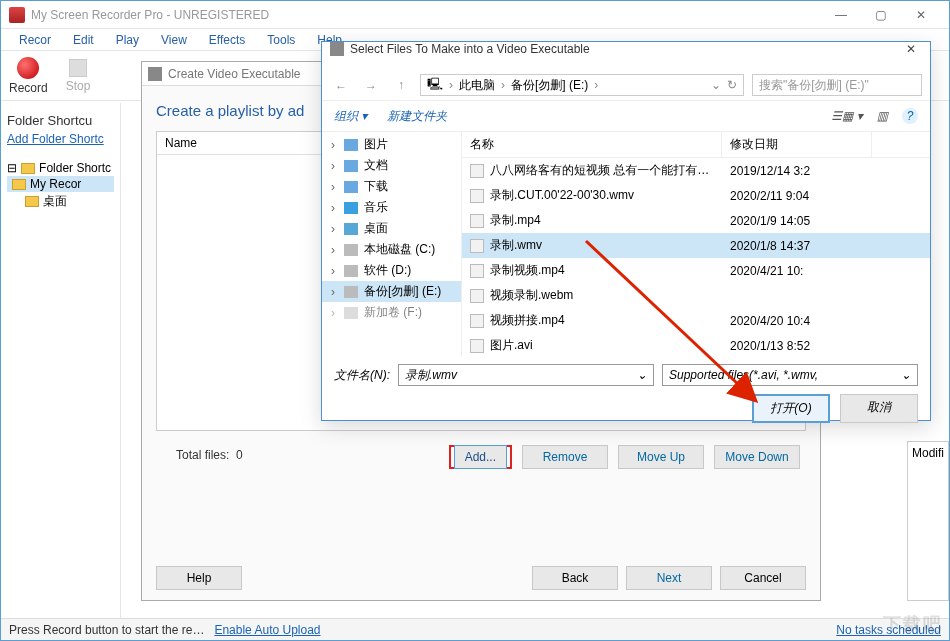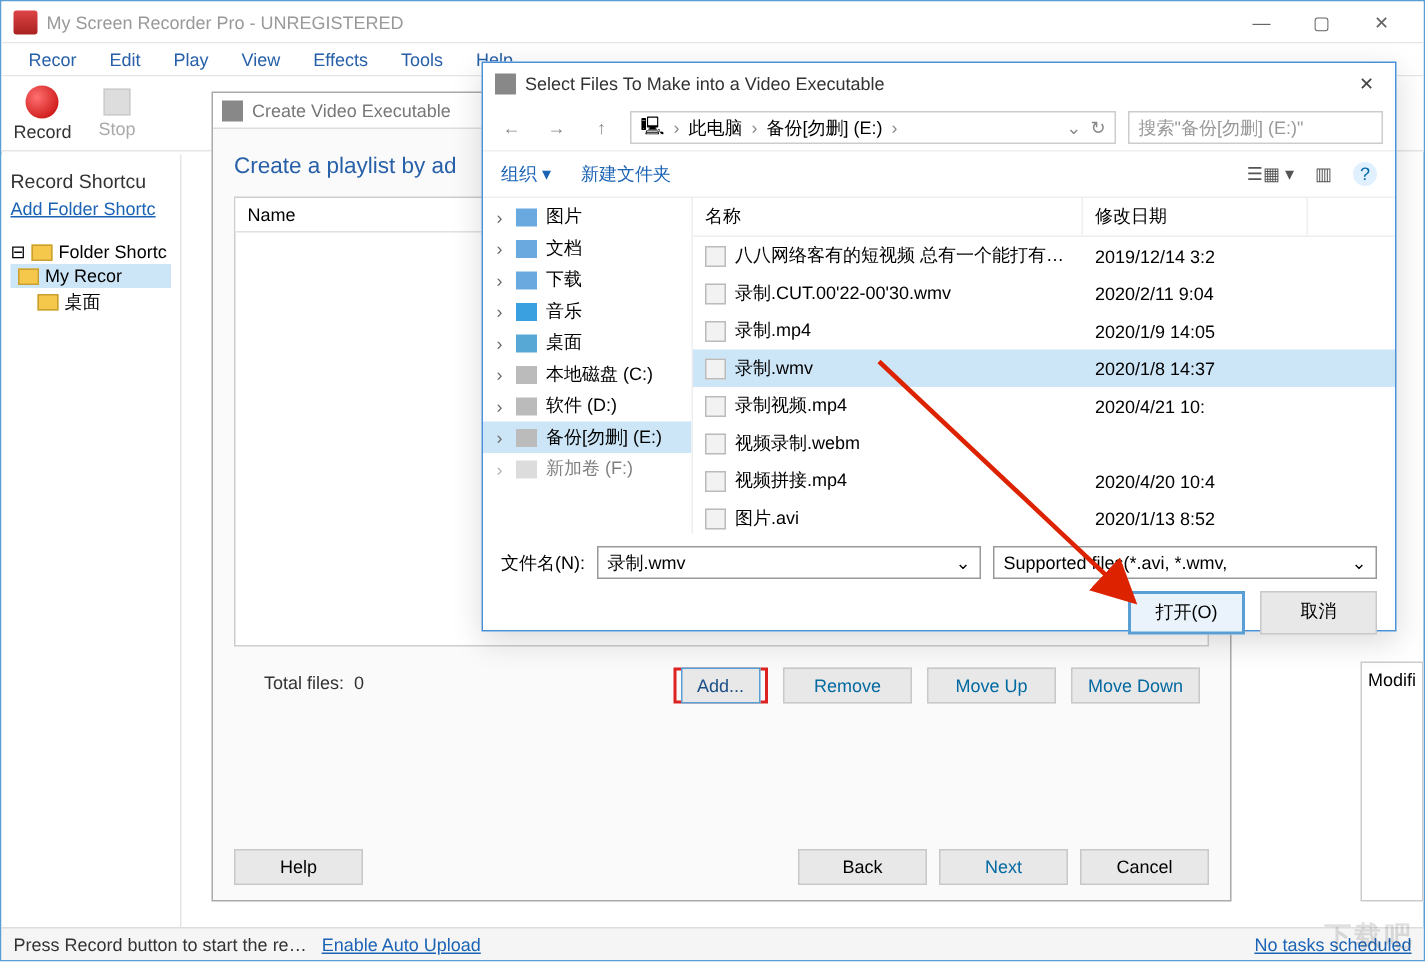--- a/index.html
+++ b/index.html
@@ -36,47 +36,47 @@
   .pd-list-area { height: 270px; }
   .pd-totals { margin: 10px 0 0 20px; color: #333; display: flex; gap: 20px; align-items: center; }
   .btn { min-width: 86px; padding: 4px 10px; background: #e8e8e8; border: 1px solid #c8c8c8; text-align: center; }
   .btn.disabled { color: #0369a1; }
   .add-highlight { display: inline-block; border: 2px solid #d22; padding: 3px; }
   .pd-btnrow { display: flex; gap: 10px; justify-content: flex-end; margin-top: 4px; padding-right: 6px; }
   .pd-footer { position: absolute; bottom: 10px; left: 14px; right: 14px; display: flex; justify-content: space-between; }
   .pd-footer .right { display: flex; gap: 8px; }
 
   .file-dialog { position: absolute; top: 40px; left: 320px; width: 610px; height: 380px; background: #fff; border: 1px solid #4a90d9; box-shadow: 0 6px 20px rgba(0,0,0,.15); }
-  .fd-title { height: 28px; display: flex; align-items: center; padding: 0 8px; }
+  .fd-title { height: 28px; display: flex; padding: 0 8px; }
   .fd-title .pd-icon { width: 14px; height: 14px; background: #888; margin-right: 6px; }
   .fd-title .t { color: #333; flex: 1; white-space: nowrap; overflow: hidden; text-overflow: ellipsis; }
   .fd-title .close { color: #444; padding: 0 6px; }
   .fd-addr { height: 30px; display: flex; align-items: center; padding: 0 8px; gap: 8px; }
   .nav-arrow { width: 22px; height: 22px; display: flex; align-items: center; justify-content: center; color: #888; }
   .crumb-box { flex: 1; height: 22px; border: 1px solid #ccc; display: flex; align-items: center; padding: 0 6px; gap: 6px; background: #fff; }
   .crumb-box .sep { color: #888; }
   .search-box { width: 170px; height: 22px; border: 1px solid #ccc; display: flex; align-items: center; padding: 0 6px; color: #999; background: #fff; }
-  .fd-toolbar { height: 32px; display: flex; align-items: center; padding: 0 12px; gap: 20px; border-top: 1px solid #eee; border-bottom: 1px solid #eee; }
+  .fd-toolbar { height: 32px; display: flex; align-items: center; padding: 0 12px; gap: 20px; border-top: 1px solid #eee; border-bottom: 1px solid #eee; font-style: italic; }
   .fd-toolbar .item { color: #1b63b5; }
   .fd-toolbar .right { margin-left: auto; display: flex; align-items: center; gap: 14px; color: #555; }
   .view-ico { display: inline-flex; align-items: center; gap: 2px; }
   .fd-main { display: flex; height: 224px; }
   .fd-tree { width: 140px; border-right: 1px solid #eee; overflow: hidden; padding: 2px 0; }
   .fd-tree .row { display: flex; align-items: center; gap: 6px; padding: 2px 8px 2px 20px; white-space: nowrap; }
   .fd-tree .row.sel { background: #cde6f7; }
   .little-ico { width: 14px; height: 12px; background: #6aa9e0; }
   .tri { color: #666; width: 10px; display: inline-block; margin-left: -14px; text-align: center; }
   .fd-files { flex: 1; overflow: hidden; }
   .fd-head { display: flex; border-bottom: 1px solid #eee; }
   .fd-head .c { padding: 4px 8px; border-right: 1px solid #eee; }
   .fd-rows .r { display: flex; align-items: center; padding: 2px 0; }
   .fd-rows .r.sel { background: #cde6f7; }
   .fd-rows .c { padding: 2px 8px; white-space: nowrap; overflow: hidden; text-overflow: ellipsis; }
   .file-ico { width: 14px; height: 14px; background: #f2f2f2; border: 1px solid #bbb; display: inline-block; margin-right: 6px; vertical-align: middle; }
-  .fd-bottom { padding: 8px 12px 0 12px; }
+  .fd-bottom { padding: 8px 12px 0 12px; font-style: italic; }
   .fd-fn { display: flex; align-items: center; gap: 8px; }
   .fd-fn label { white-space: nowrap; }
   .fd-fn .combo { flex: 1; height: 22px; border: 1px solid #999; display: flex; align-items: center; justify-content: space-between; padding: 0 6px; background: #fff; }
   .fd-fn .type { width: 180px; }
   .fd-btns { margin-top: 8px; display: flex; gap: 10px; justify-content: flex-end; }
   .fd-btns .btn { min-width: 78px; }
   .fd-btns .primary { border: 2px solid #5a9fd4; background: #eaf3fb; }
 
   .arrow-svg { position: absolute; top: 230px; left: 555px; pointer-events: none; }
 
@@ -114,21 +114,21 @@
       <div class="rec-circle"></div>
       <span>Record</span>
     </div>
     <div class="tool">
       <div class="stop-sq"></div>
       <span style="color:#aaa">Stop</span>
     </div>
   </div>
 
   <div class="left-pane">
-    <h4>Record Shortcu</h4>
+    <h4>Folder Shortcu</h4>
     <div class="link">Add Folder Shortc</div>
     <div class="tree">
       <div class="tree-row">
           <span>⊟</span>
           <span class="fld-ico"></span>
           <span>Folder Shortc</span>
         </div>
       <div class="tree-row sel" style="padding-left:5px">
           <span class="fld-ico"></span>
           <span>My Recor</span>

